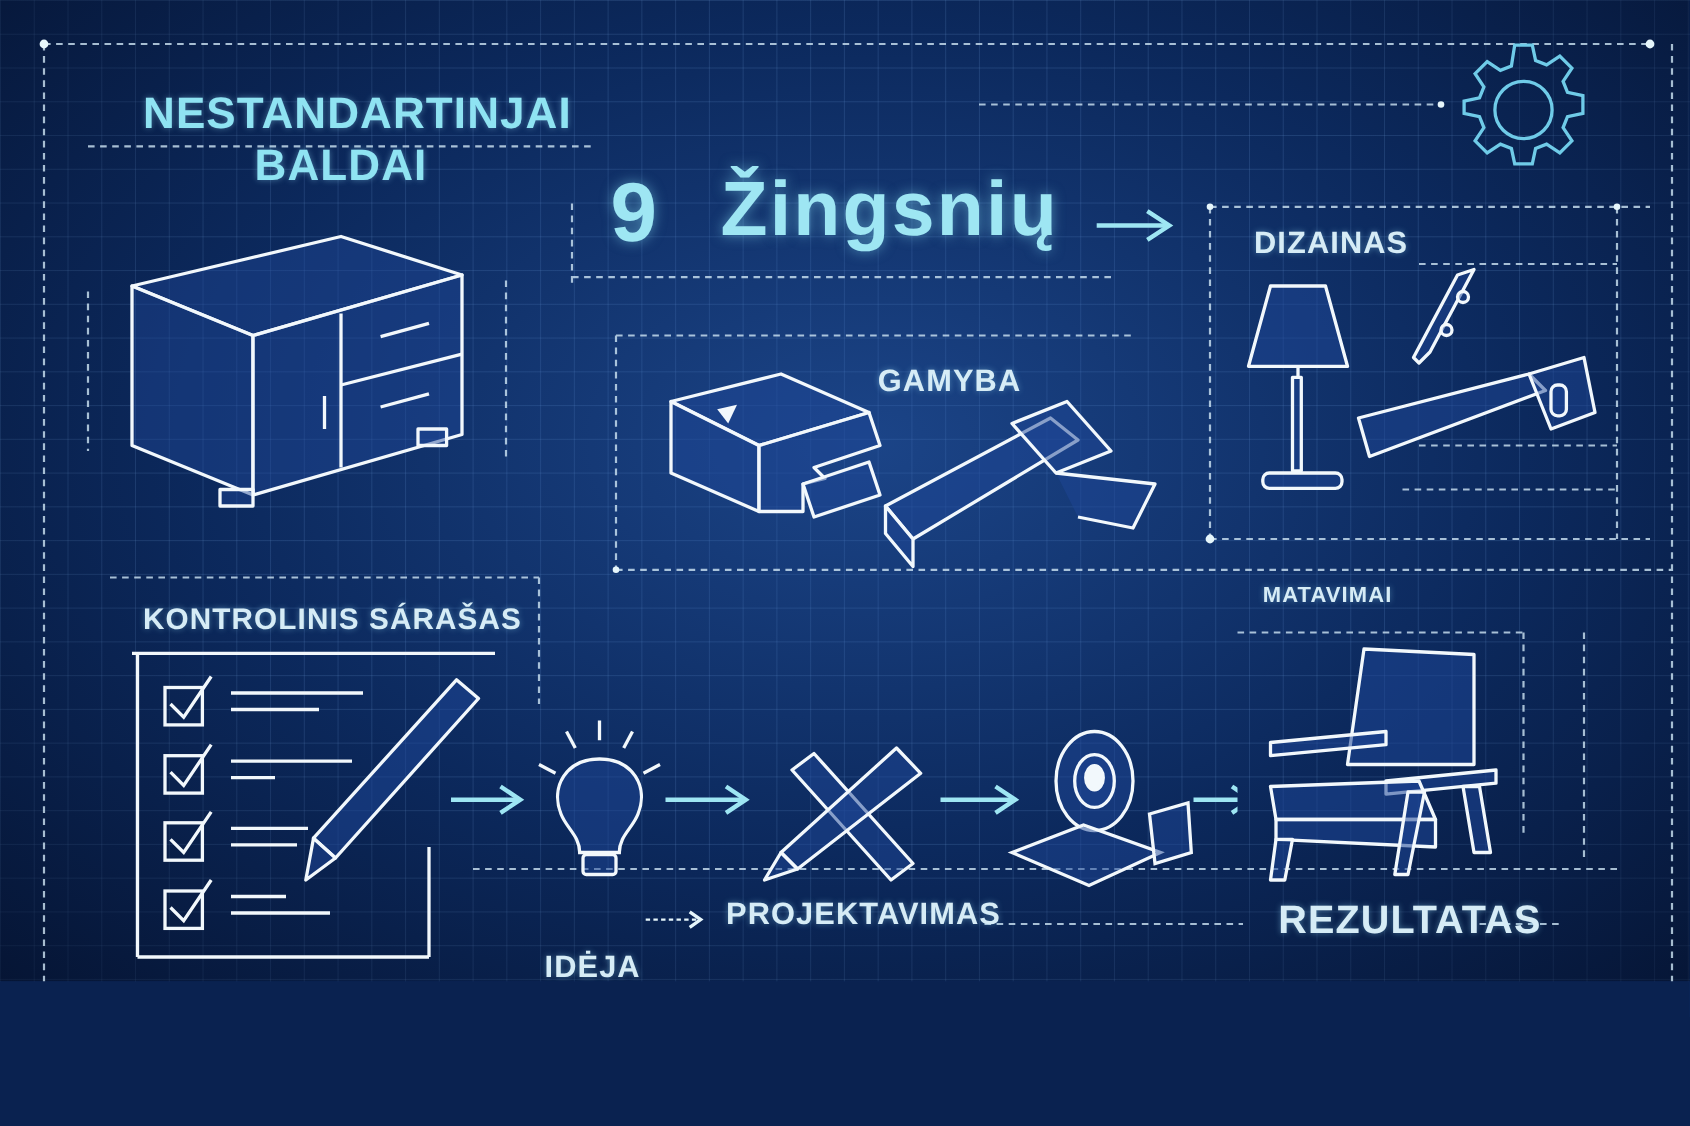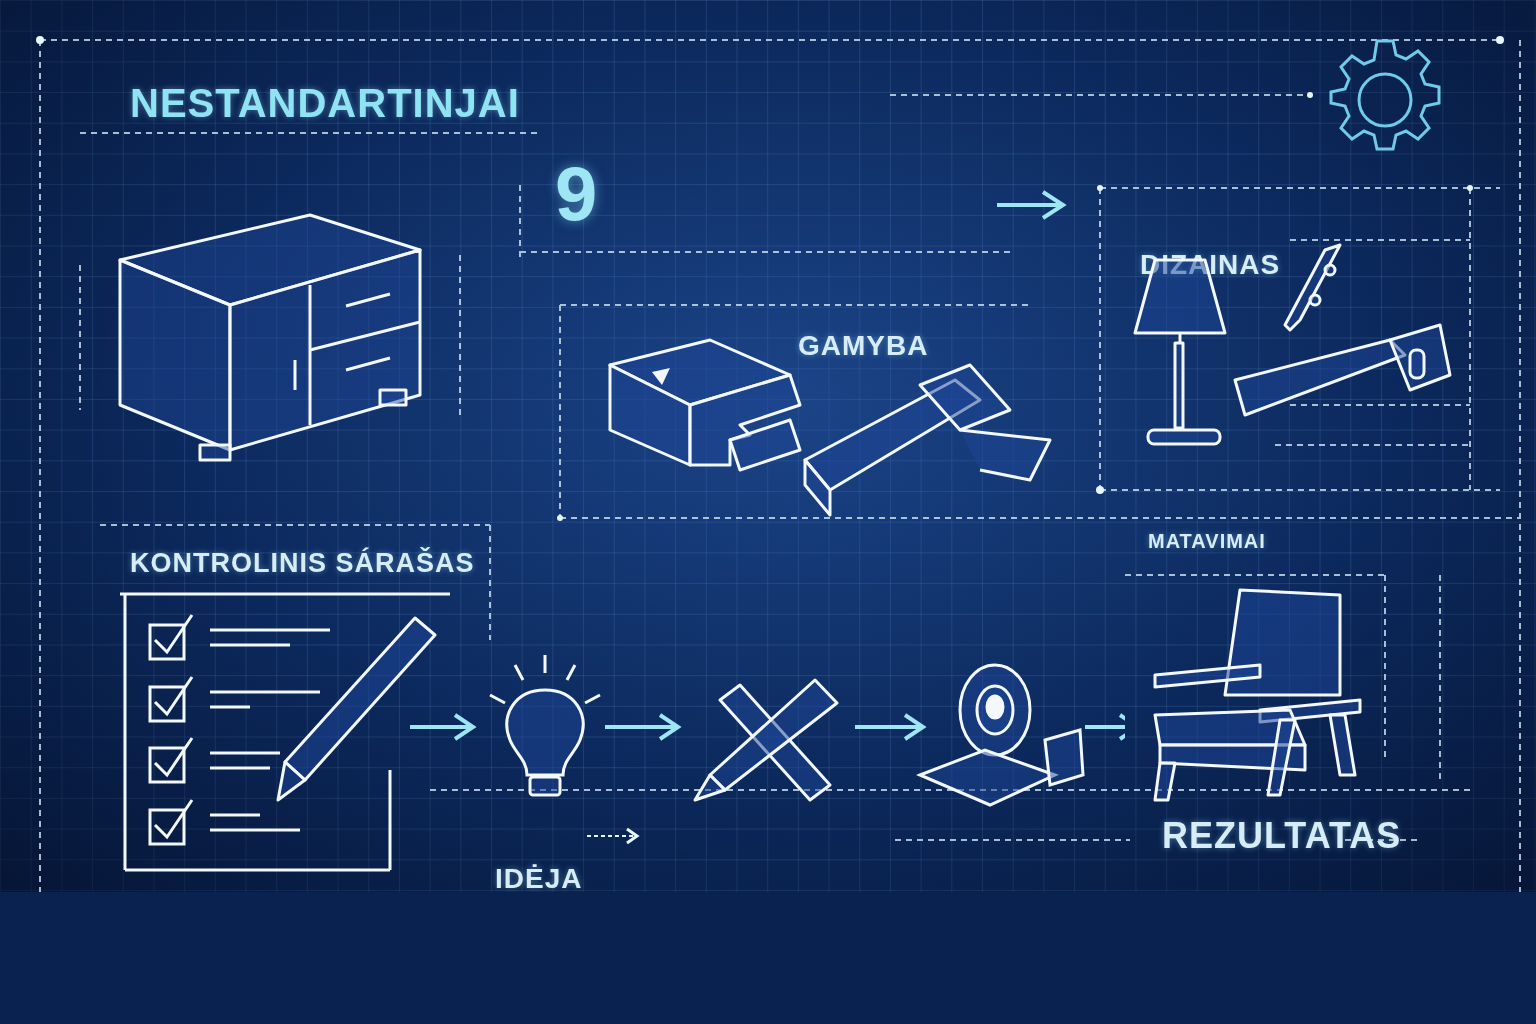--- a/index.html
+++ b/index.html
@@ -60,22 +60,24 @@
       <circle cx="1310" cy="95" r="3"></circle>
         <circle cx="1100" cy="188" r="3"></circle>
       <circle cx="1470" cy="188" r="3"></circle>
         <circle cx="1100" cy="490" r="4"></circle>
       <circle cx="560" cy="518" r="3"></circle>
         <circle cx="40" cy="908" r="4"></circle>
     </g>
   </svg>
 
   <div class="lbl title" style="left:130px;top:80px;width:360px;">Nestandartinjai</div>
+  <div class="lbl title" style="left:130px;top:128px;width:360px;">Baldai</div>
 
   <div class="big" style="left:555px;top:150px;">9</div>
+  <div class="big" style="left:655px;top:150px;font-size:70px;">Žingsnių</div>
   <svg class="ico" style="left:995px;top:188px;" width="75" height="34">
     <line x1="2" y1="17" x2="66" y2="17" stroke="#9ee6f3" stroke-width="4"></line>
     <polyline points="48,4 68,17 48,30" fill="none" stroke="#9ee6f3" stroke-width="4"></polyline>
   </svg>
 
   <svg class="ico" style="left:1320px;top:35px;" width="130" height="130" viewBox="0 0 130 130">
     <path d="M57 6h16l3 14 10 4 12-8 11 11-8 12 4 10 14 3v16l-14 3-4 10 8 12-11 11-12-8-10 4-3 14H57l-3-14-10-4-12 8-11-11 8-12-4-10-14-3V57l14-3 4-10-8-12 11-11 12 8 10-4z" fill="none" stroke="#6fcbe8" stroke-width="3"></path>
     <circle cx="65" cy="65" r="26" fill="none" stroke="#6fcbe8" stroke-width="3"></circle>
   </svg>
 
@@ -102,21 +104,21 @@
       <polygon points="90,75 190,45 200,75 140,95 150,105 130,110 130,135 90,135"></polygon>
       <polygon points="130,110 190,90 200,120 140,140"></polygon>
       <polygon points="205,130 355,50 380,70 230,160"></polygon>
       <polygon points="205,130 230,160 230,185 205,155"></polygon>
       <polygon points="320,55 370,35 410,80 360,100"></polygon>
       <polyline points="360,100 450,110 430,150 380,140"></polyline>
     </g>
     <polygon points="52,42 70,38 62,55" fill="#f2f8fc"></polygon>
   </svg>
 
-  <div class="lbl" style="left:1140px;top:205px;font-size:28px;margin-top:44px;">Dizainas</div>
+  <div class="lbl" style="left:1140px;top:205px;font-size:28px;">Dizainas</div>
   <svg class="ico" style="left:1130px;top:255px;" width="110" height="195" viewBox="0 0 110 195">
     <g fill="rgba(30,70,150,0.5)" stroke="#f2f8fc" stroke-width="3" stroke-linejoin="round">
       <polygon points="25,5 75,5 95,78 5,78"></polygon>
       <rect x="45" y="88" width="8" height="85"></rect>
       <rect x="18" y="175" width="72" height="14" rx="6"></rect>
       <line x1="50" y1="78" x2="50" y2="88"></line>
     </g>
   </svg>
   <svg class="ico" style="left:1230px;top:225px;" width="230" height="210" viewBox="0 0 230 210">
     <g fill="rgba(30,70,150,0.5)" stroke="#f2f8fc" stroke-width="3" stroke-linejoin="round">
@@ -208,15 +210,16 @@
       <polygon points="140,135 155,135 140,210 128,210"></polygon>
       <polygon points="190,130 205,130 215,190 200,190"></polygon>
     </g>
   </svg>
 
   <div class="lbl" style="left:495px;top:815px;font-size:28px;margin-top:48px;">Idėja</div>
   <svg class="ico" style="left:585px;top:826px;" width="60" height="20">
     <line x1="2" y1="10" x2="50" y2="10" stroke="#e6f6fb" stroke-width="2" stroke-dasharray="4 3"></line>
     <polyline points="42,3 52,10 42,17" fill="none" stroke="#e6f6fb" stroke-width="3"></polyline>
   </svg>
+  <div class="lbl" style="left:660px;top:815px;font-size:28px;">Projektavimas</div>
   <div class="lbl" style="left:1162px;top:815px;font-size:36px;">Rezultatas</div>
 
 </div>
 
 </body></html>

